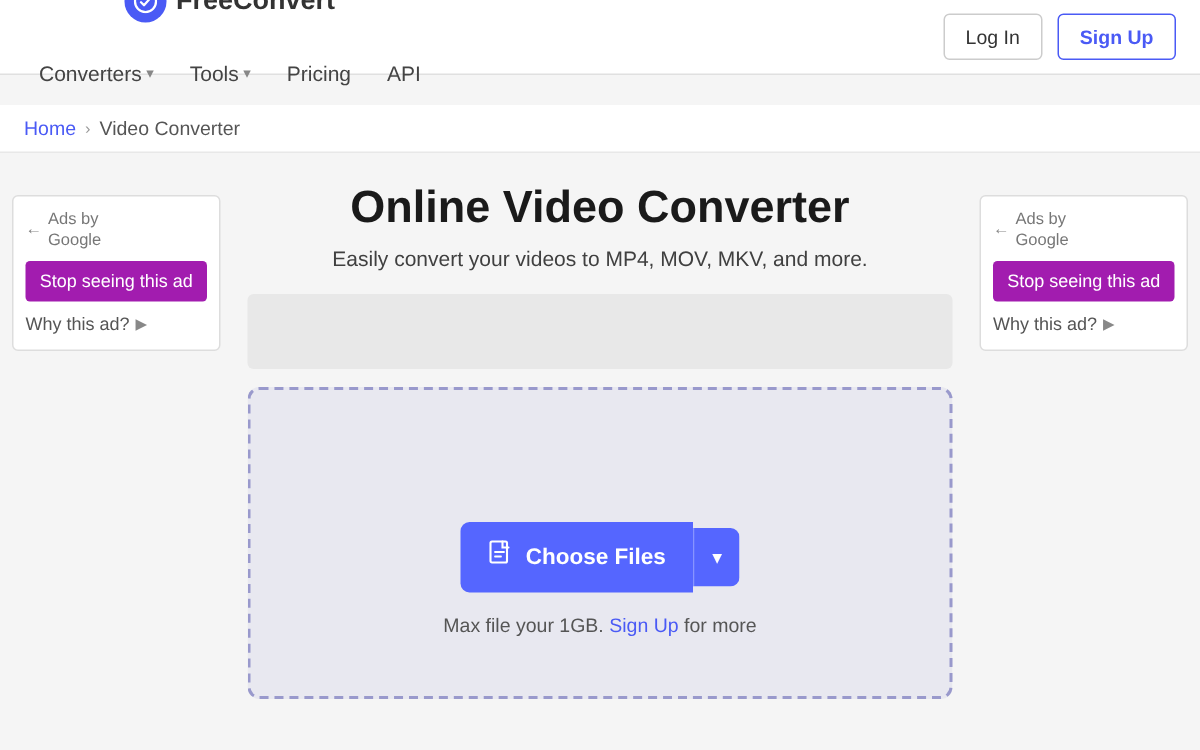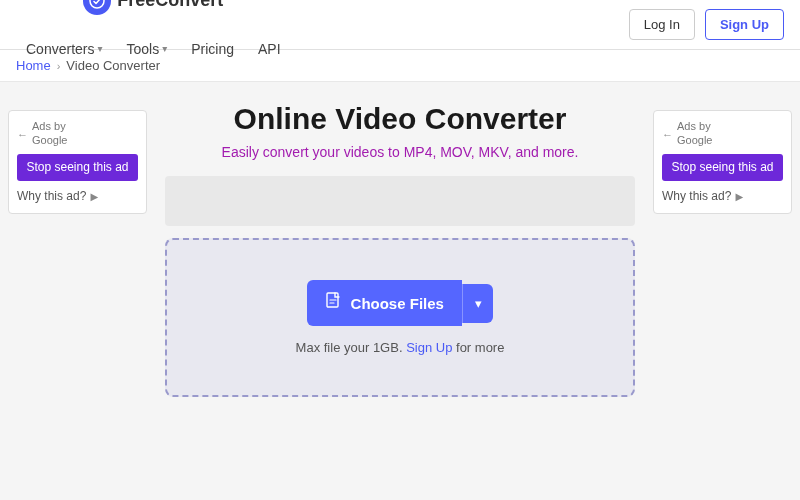--- a/index.html
+++ b/index.html
@@ -28,20 +28,21 @@
     
     .breadcrumb {
       background: #fff;
       padding: 8px 16px;
       border-bottom: 1px solid #e8e8e8;
       font-size: 13px;
       color: #555;
       display: flex;
       align-items: center;
       gap: 6px;
+      margin-top: 20px;
     }
     .breadcrumb a { color: #4a5af5; text-decoration: none; }
     .breadcrumb-sep { color: #999; font-size: 11px; }
 
     
     .main-wrapper {
       display: flex;
       justify-content: center;
       padding: 20px 0;
       gap: 0;
@@ -63,21 +64,21 @@
       border-radius: 4px;
       padding: 8px;
       display: flex;
       flex-direction: column;
       gap: 6px;
     }
     .ad-header { display: flex; align-items: center; gap: 4px; }
     .ad-arrow { font-size: 11px; color: #888; cursor: pointer; }
     .ads-by-google { font-size: 11px; color: #777; line-height: 1.3; }
     .btn-stop-ad {
-      background: #6d28d9;
+      background: #a21caf;
       color: #fff;
       border: none;
       border-radius: 3px;
       padding: 6px 8px;
       font-size: 12px;
       cursor: pointer;
       text-align: center;
       line-height: 1.3;
     }
     .why-ad {
@@ -103,21 +104,21 @@
 
     .page-title {
       font-size: 30px;
       font-weight: 800;
       color: #1a1a1a;
       text-align: center;
       margin-bottom: 8px;
     }
     .page-subtitle {
       font-size: 14px;
-      color: #a21caf;
+      color: #404040;
       text-align: right;
       margin-bottom: 16px;
     }
 
     
     .ad-banner-strip {
       width: 100%;
       height: 50px;
       background: #e8e8e8;
       border-radius: 4px;
@@ -134,20 +135,21 @@
       display: flex;
       flex-direction: column;
       align-items: center;
       justify-content: center;
       gap: 14px;
     }
     .choose-files-row {
       display: flex;
       align-items: center;
       gap: 0;
+      margin-top: 48px;
     }
     .btn-choose-files {
       background: #5566ff;
       color: #fff;
       border: none;
       border-radius: 6px 0 0 6px;
       padding: 12px 18px;
       font-size: 15px;
       font-weight: 600;
       cursor: pointer;

